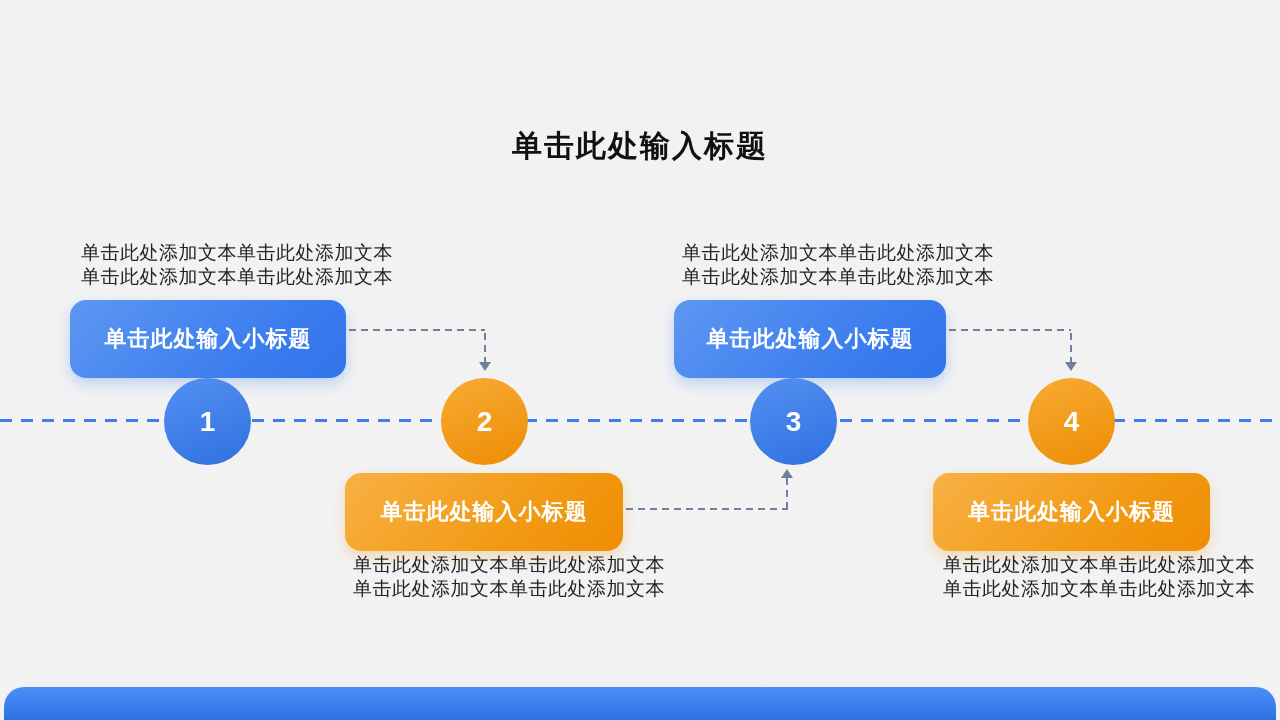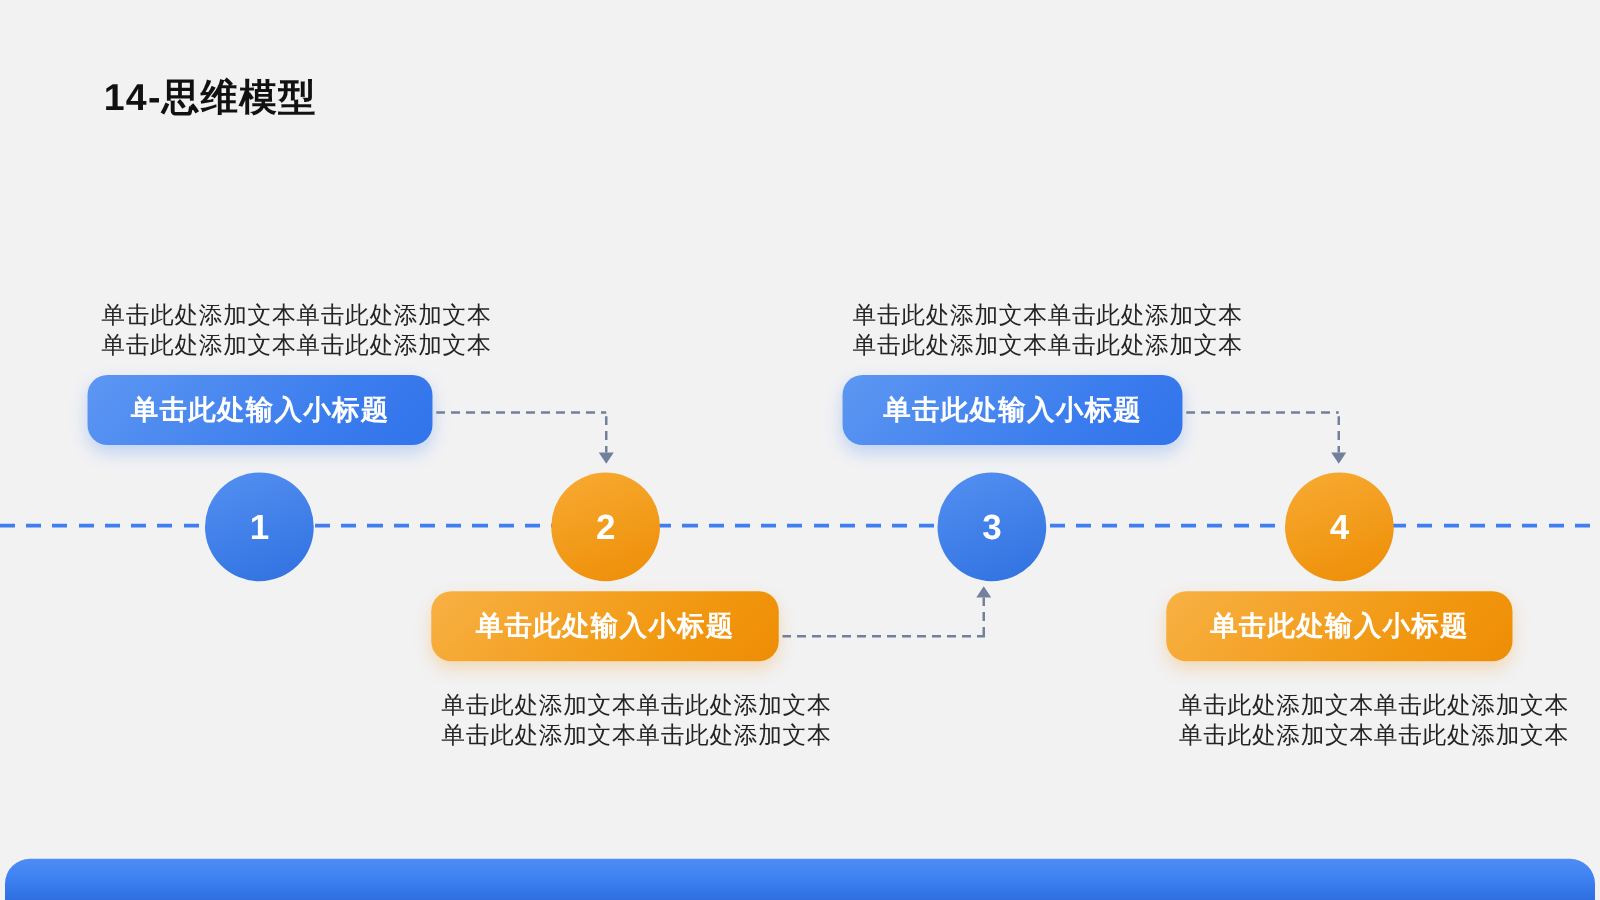--- a/index.html
+++ b/index.html
@@ -41,21 +41,21 @@
   }
   .circle.blue   { background: linear-gradient(160deg, var(--blue-light, #5490f2), var(--blue-dark, #2f71e0)); }
   .circle.orange { background: linear-gradient(160deg, var(--orange-light, #f7ab33), var(--orange-dark, #ee8d05)); }
   .c1 { left: 164px; }
   .c2 { left: 441px; }
   .c3 { left: 750px; }
   .c4 { left: 1028px; }
 
   
   .pill {
-    position: absolute; height: 56px; border-radius: 16px;
+    position: absolute; height: 78px; border-radius: 16px;
     display: flex; align-items: center; justify-content: center;
     color: #fff; font-size: 22px; font-weight: 700;
     letter-spacing: 1px;
   }
   .pill.blue {
     background: linear-gradient(135deg, #5d97f2 0%, #3a7cee 70%, #3173ea 100%);
     box-shadow: 0 6px 14px rgba(59, 127, 240, 0.28);
   }
   .pill.orange {
     background: linear-gradient(135deg, #f8b144 0%, #f1970f 70%, #ee8d05 100%);
@@ -112,21 +112,21 @@
     position: absolute; left: 4px; right: 4px; top: 687px; bottom: 0;
     border-radius: 20px 20px 0 0;
     background: linear-gradient(180deg, #4e8df6 0%, #3b7ff0 55%, #2f6fe0 100%);
   }
 </style>
 </head>
 <body>
 
 <div class="slide">
 
-  <div class="page-title">14-思维模型</div>
+  <div class="main-title">单击此处输入标题</div>
 
   <div class="timeline"></div>
 
   <div class="bodytext t1">
     <div>单击此处添加文本单击此处添加文本</div>
     <div>单击此处添加文本单击此处添加文本</div>
   </div>
   <div class="pill blue b1">
     <span>单击此处输入小标题</span>
   </div>

